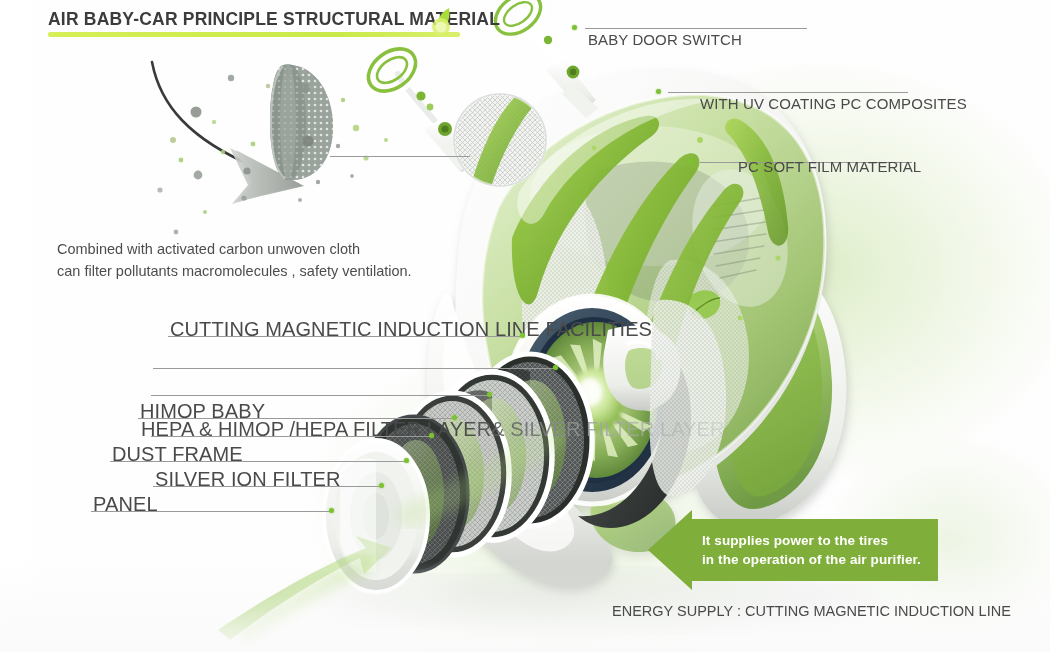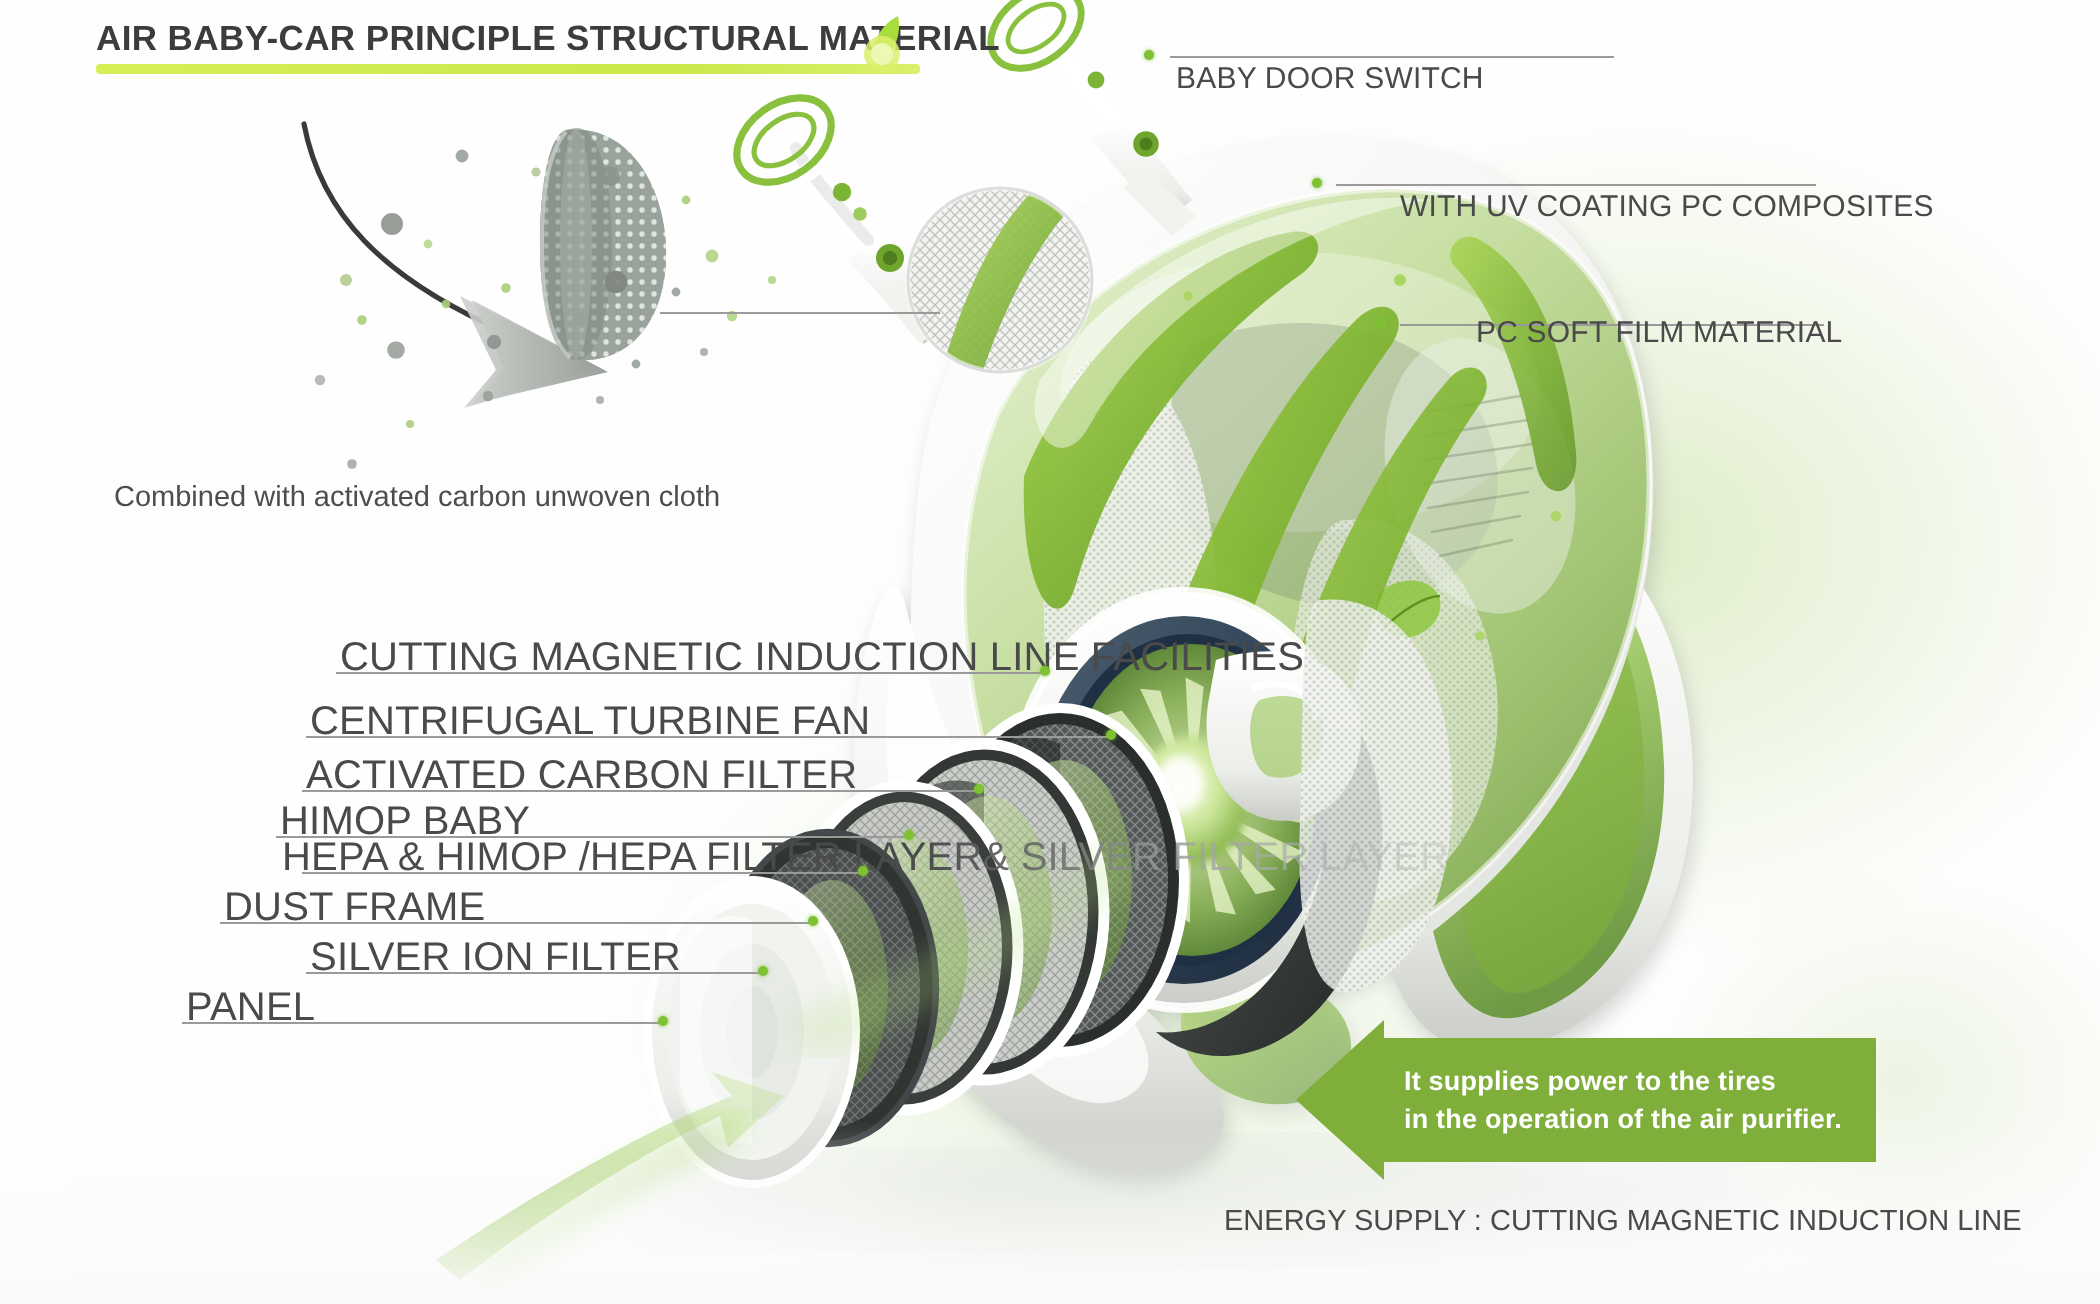--- a/index.html
+++ b/index.html
@@ -433,45 +433,44 @@
     <div id="title-underline"></div>
   </div>
   <svg id="leaf-logo" viewBox="0 0 34 34" xmlns="http://www.w3.org/2000/svg">
     <path d="M24 2 C26 12 22 22 12 26 C10 18 14 7 24 2 Z" fill="#a9dc3d"></path>
     <circle cx="16" cy="21" r="9" fill="#d9f06b" opacity=".85"></circle>
     <circle cx="16" cy="21" r="5.5" fill="#eef8bd" opacity=".9"></circle>
   </svg>
 
   <div id="para">
     <div>Combined with activated carbon unwoven cloth</div>
+    <div>can filter pollutants macromolecules , safety ventilation.</div>
   </div>
 
   <div class="lead" style="left:585px;top:28px;width:222px;"></div>
   <div class="dot" style="left:572px;top:25px;"></div>
   <div class="lbl big" style="left:588px;top:31px;">BABY DOOR SWITCH</div>
 
   <div class="lead" style="left:668px;top:92px;width:240px;"></div>
   <div class="dot" style="left:656px;top:89px;"></div>
   <div class="lbl big" style="left:700px;top:95px;">WITH UV COATING PC COMPOSITES</div>
 
   <div class="lead" style="left:700px;top:162px;width:212px;"></div>
   <div class="dot" style="left:688px;top:159px;"></div>
   <div class="lbl big" style="left:738px;top:158px;">PC SOFT FILM MATERIAL</div>
 
   <div class="lead" style="left:330px;top:156px;width:140px;"></div>
 
   <div class="lbl" style="left:170px;top:318px;">CUTTING MAGNETIC INDUCTION LINE FACILITIES</div>
   <div class="lead" style="left:168px;top:336px;width:354px;"></div>
   <div class="dot" style="left:520px;top:333px;"></div>
 
-  <div class="lbl" style="left:155px;top:350px;">CENTRIFUGAL TURBINE FAN</div>
   <div class="lead" style="left:153px;top:368px;width:402px;"></div>
   <div class="dot" style="left:553px;top:365px;"></div>
 
-  <div class="lbl" style="left:153px;top:377px;">ACTIVATED CARBON FILTER</div>
   <div class="lead" style="left:151px;top:395px;width:338px;"></div>
   <div class="dot" style="left:487px;top:392px;"></div>
 
   <div class="lbl" style="left:140px;top:400px;">HIMOP BABY</div>
   <div class="lead" style="left:138px;top:418px;width:316px;"></div>
   <div class="dot" style="left:452px;top:415px;"></div>
 
   <div class="lbl" style="left:141px;top:418px;color:#5a5a5a;
       background:linear-gradient(to right,#4a4a4a 0%,#4a4a4a 55%,rgba(160,165,160,.85) 78%,rgba(190,195,190,.45) 100%);
       -webkit-background-clip:text;background-clip:text;color:transparent;">HEPA &amp; HIMOP /HEPA FILTER LAYER&amp; SILVER FILTER LAYER</div>

